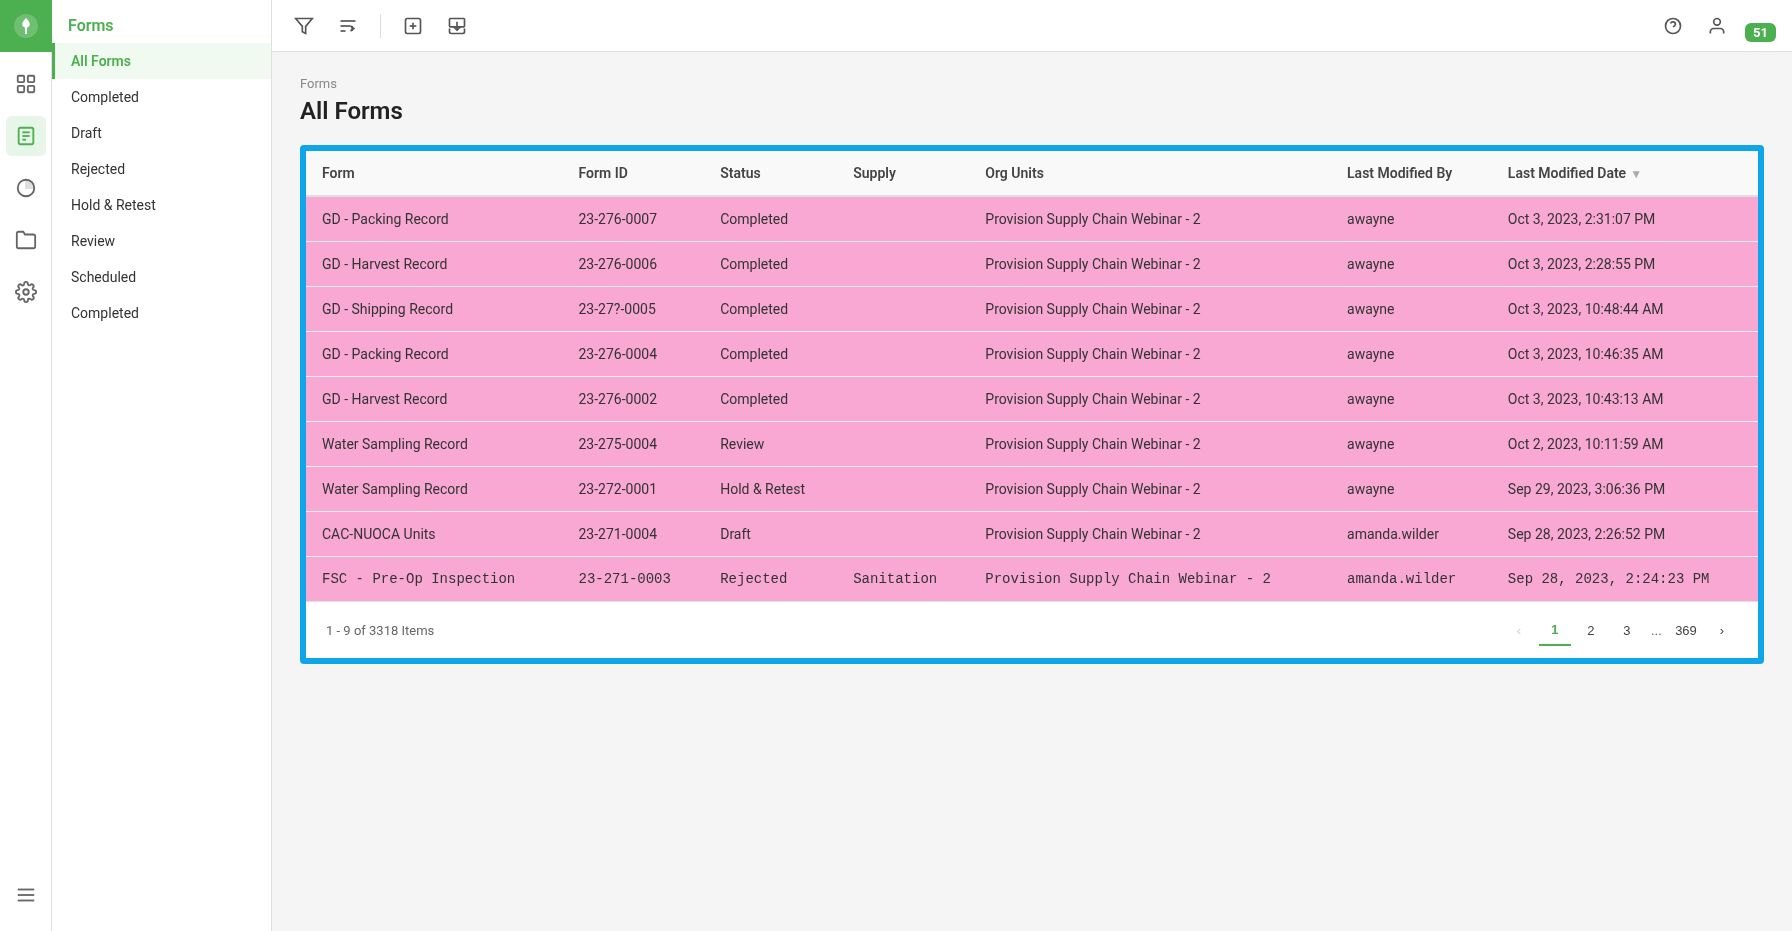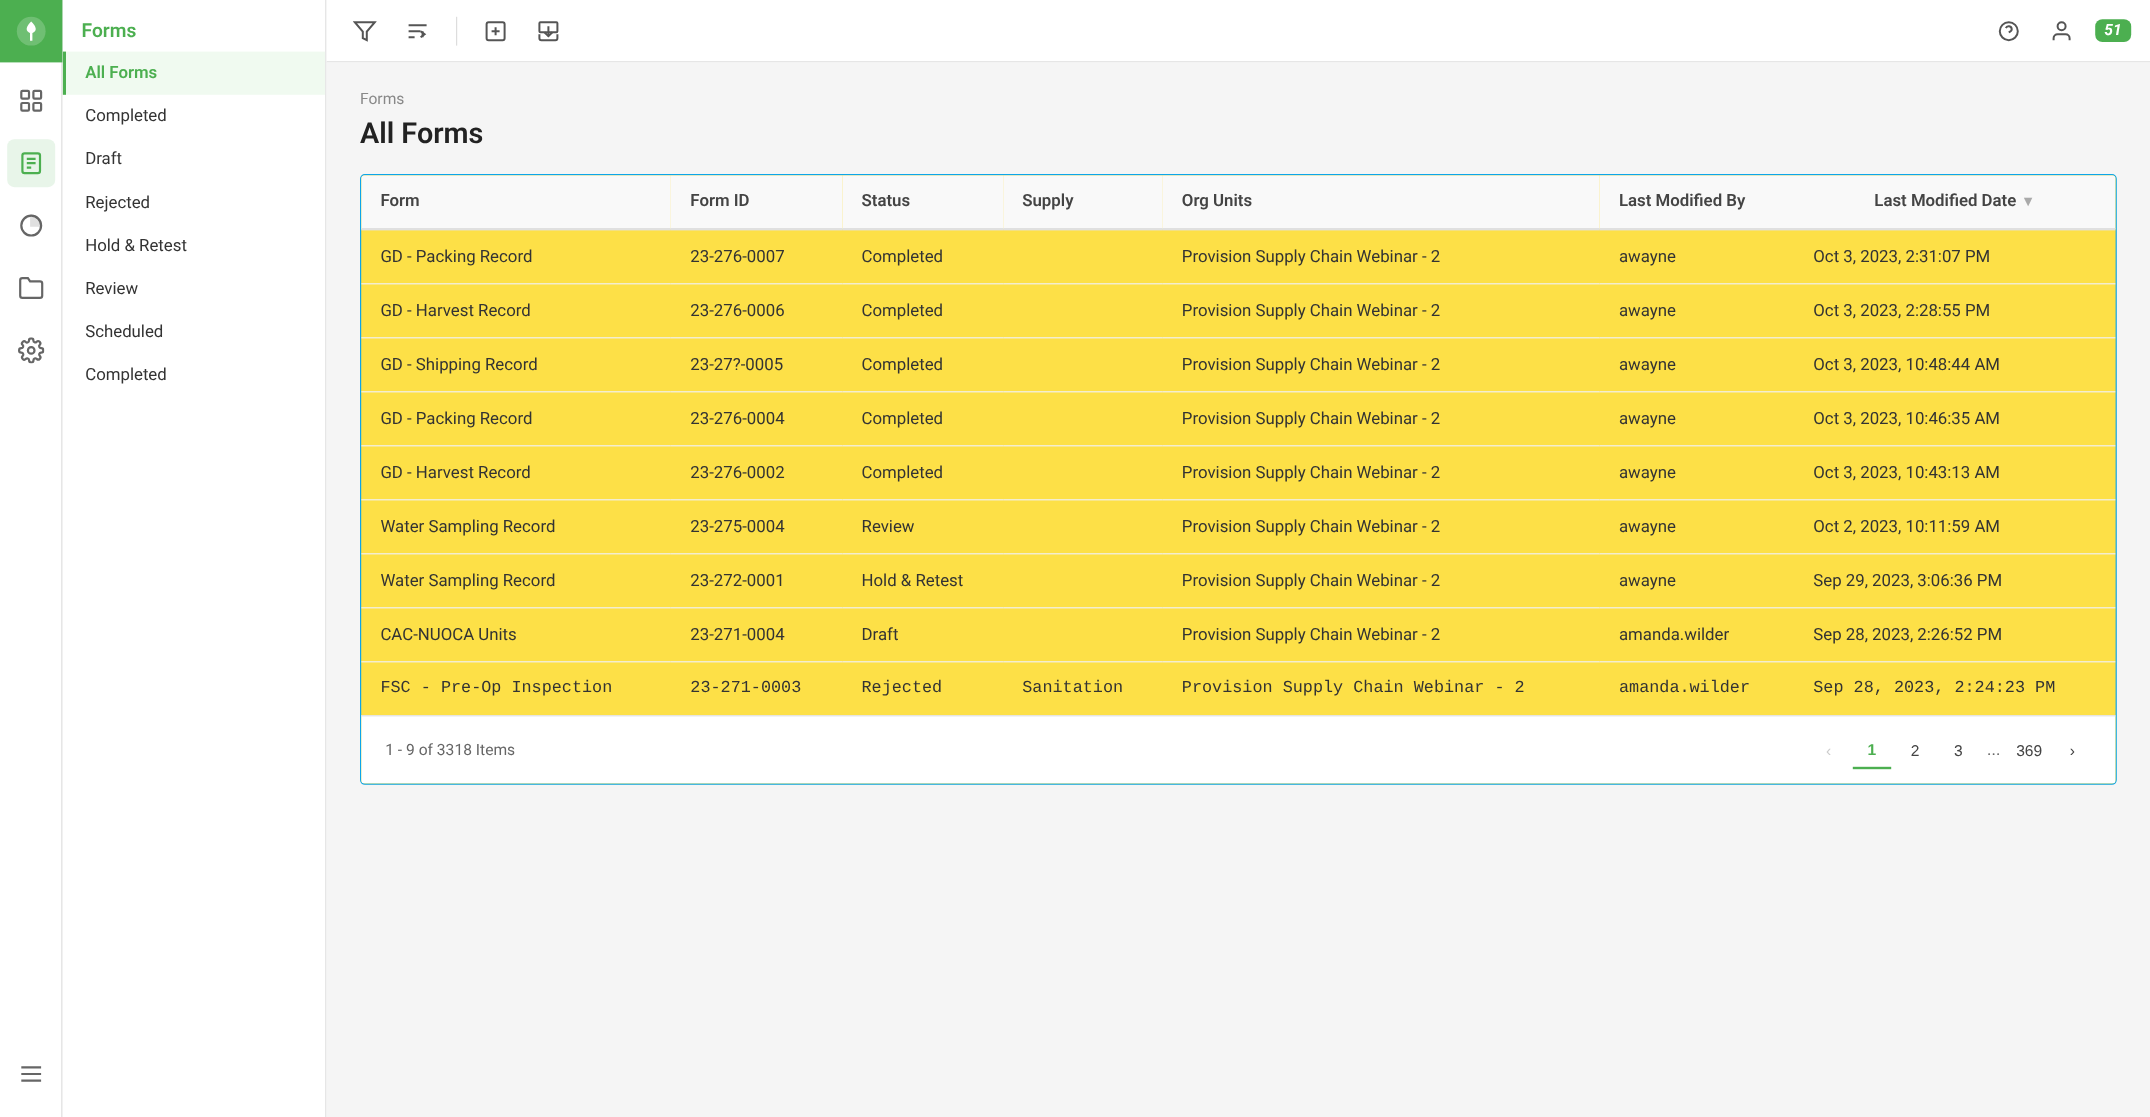--- a/index.html
+++ b/index.html
@@ -89,21 +89,21 @@
       width: 32px;
       height: 32px;
       display: flex;
       align-items: center;
       justify-content: center;
       color: #555;
       cursor: pointer;
       border-radius: 4px;
     }
     .top-bar-separator { width: 1px; height: 24px; background: #ddd; margin: 0 4px; }
-    .top-bar-right { margin-left: auto; display: flex; align-items: center; gap: 12px; font-style: italic; }
+    .top-bar-right { margin-left: auto; display: flex; align-items: flex-end; gap: 12px; }
     .notification-badge {
       background: #4caf50;
       color: white;
       border-radius: 6px;
       padding: 2px 8px;
       font-size: 13px;
       font-weight: bold;
     }
 
     
@@ -126,42 +126,42 @@
     }
     .page-title {
       font-size: 24px;
       font-weight: 600;
       color: #222;
       margin-bottom: 20px;
     }
 
     
     .table-container {
-      background: #fde047;
+      background: #f9a8d4;
       border-radius: 4px;
-      border: 1px solid #0ea5e9;
+      border: 6px solid #0ea5e9;
       overflow: hidden;
     }
     table {
       width: 100%;
       border-collapse: collapse;
     }
     thead tr {
       background: #f9f9f9;
       border-bottom: 2px solid #e0e0e0;
     }
     thead th {
       padding: 14px 16px;
       text-align: left;
       font-weight: 600;
       color: #444;
       font-size: 14px;
       white-space: nowrap;
     }
-    thead th.sortable { cursor: pointer; text-align: center; }
+    thead th.sortable { cursor: pointer; }
     thead th .sort-icon { margin-left: 4px; color: #aaa; font-size: 12px; }
     tbody tr {
       border-bottom: 1px solid #f0f0f0;
     }
     tbody tr:last-child { border-bottom: none; font-family: Liberation Mono, monospace; }
     tbody td {
       padding: 14px 16px;
       color: #333;
       font-size: 14px;
     }

